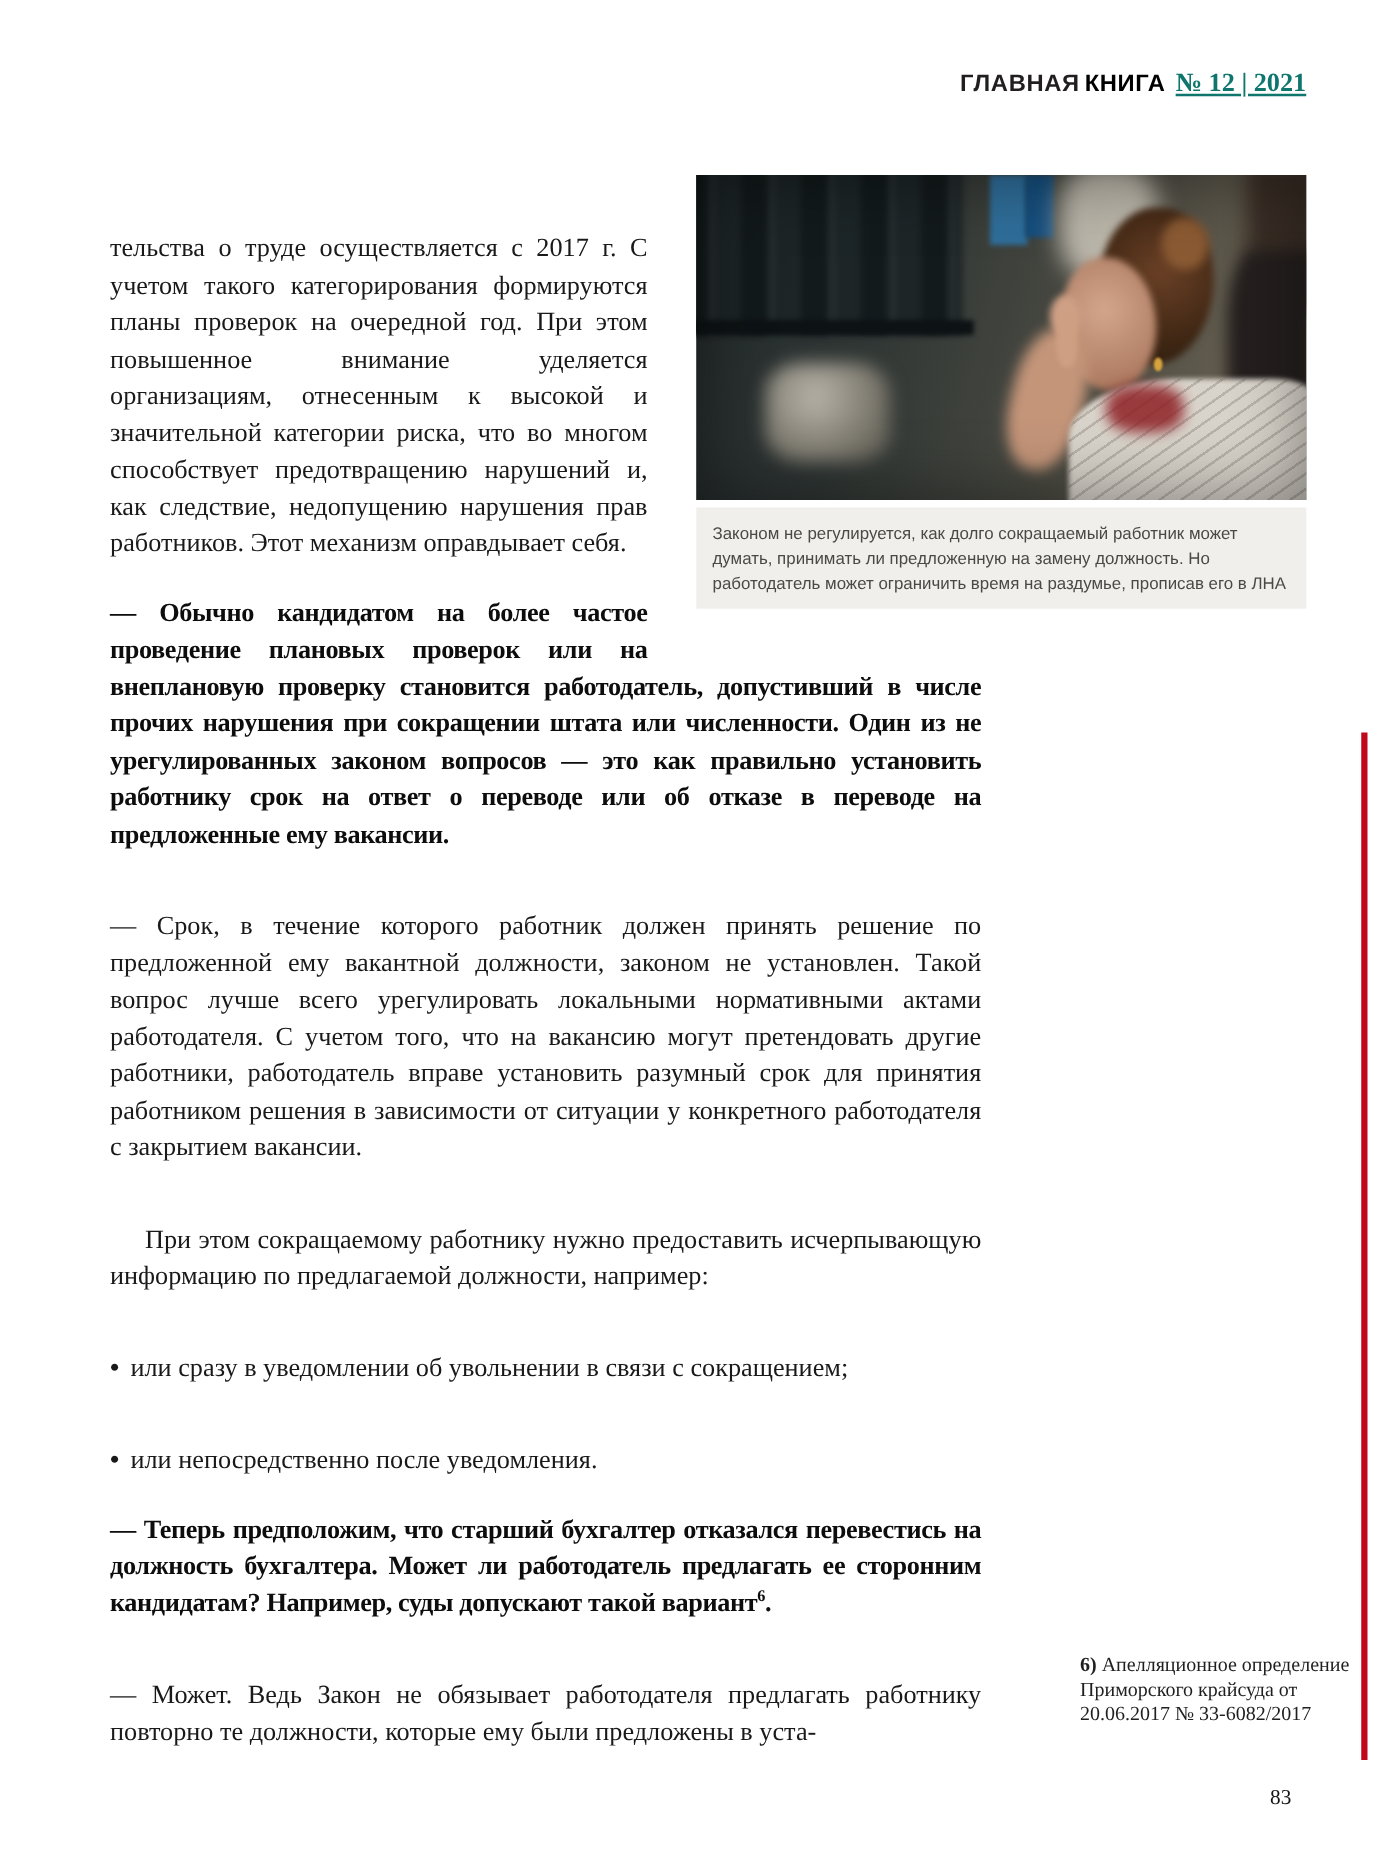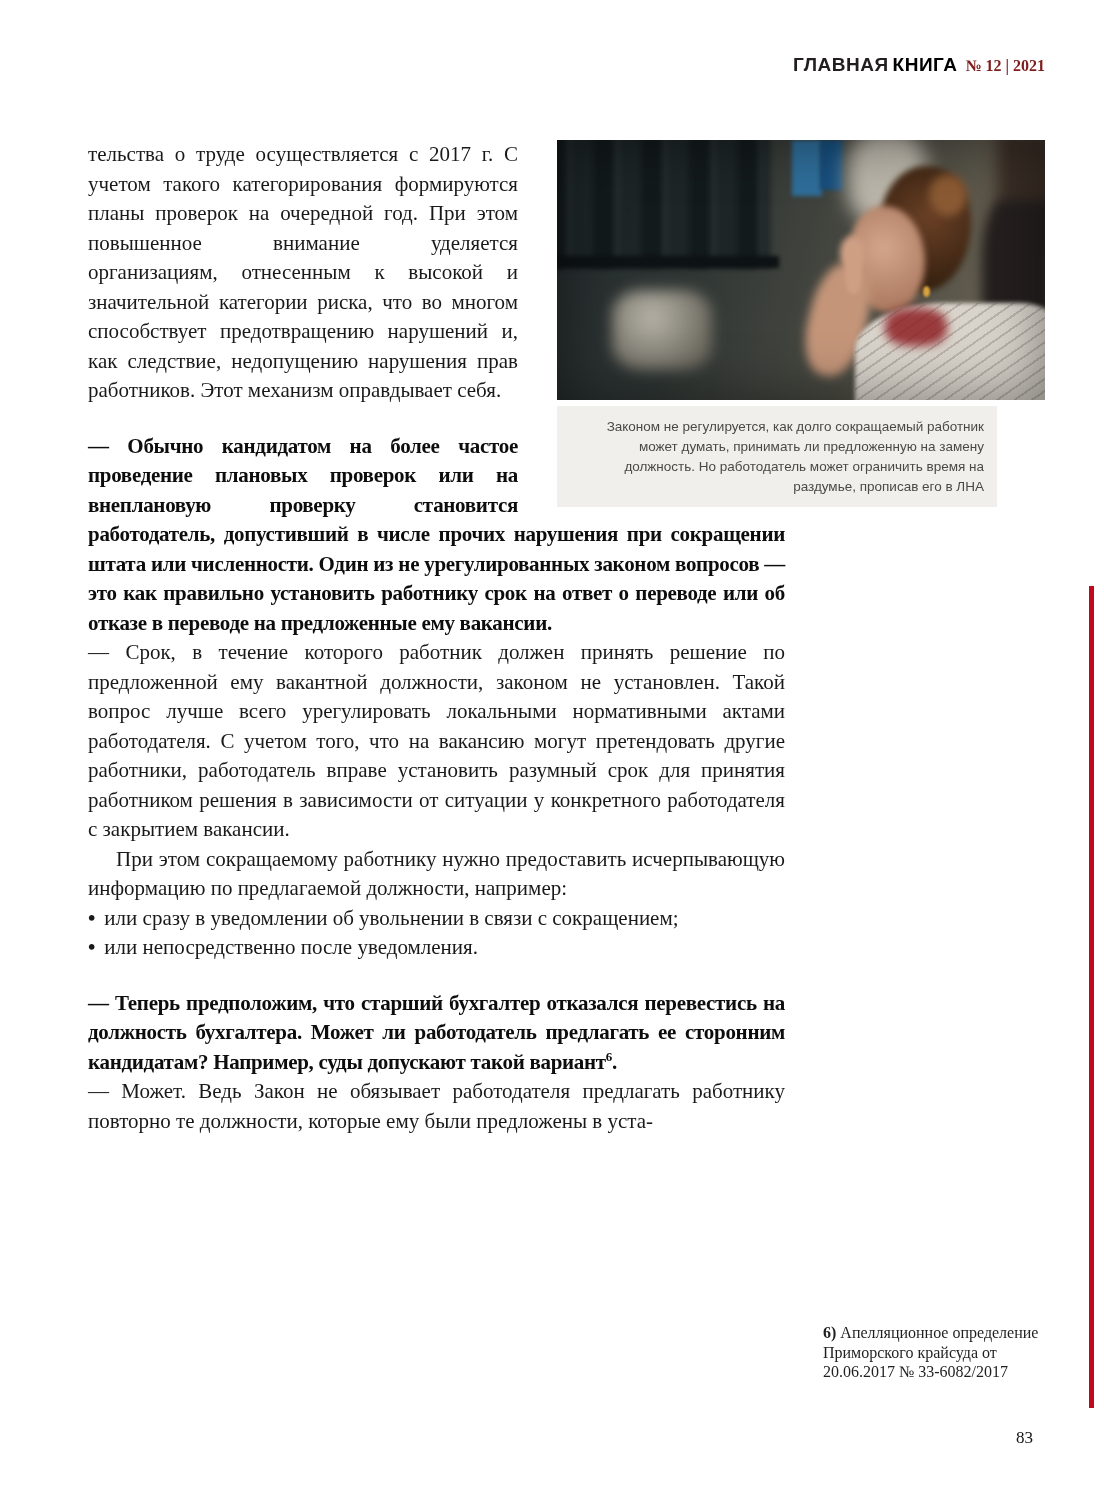--- a/index.html
+++ b/index.html
@@ -19,31 +19,32 @@
   .brand-black {
     font-family:"Liberation Sans", sans-serif;
     font-weight:bold; font-size:19px; letter-spacing:.5px; color:#221e1f;
   }
   .brand-purple {
     font-family:"Liberation Sans", sans-serif;
     font-weight:bold; font-size:19px; letter-spacing:.5px; color:#000000;
   }
   .issue {
     font-family:"Liberation Serif", serif;
-    font-weight:bold; font-size:16px; color:#7f1d1d; margin-left:4px;
+    font-weight:bold; font-size:21px; color:#0f766e; margin-left:4px;text-decoration:underline;
   }
 
   
   .content {
     position:absolute; left:88px; top:140px; width:957px;
   }
   .content p {
     width:697px;
     font-size:21px; line-height:29.5px;
     text-align:justify;
+    margin-top:44px;
   }
   p.indent { text-indent:28px; }
   p.bold-q { font-weight:bold; letter-spacing:-0.3px; color:#0d0d0d; }
   .gap-top { margin-top:26px !important; }
   sup.fn-ref { font-size:13px; line-height:0; }
 
   .bullet-line .bullet { font-weight:bold; margin-right:9px; }
 
   
   .photo-wrap {
@@ -102,29 +103,29 @@
   .ph-shirt-stripes {
     left:298px; top:163px; width:200px; height:105px;
     background:repeating-linear-gradient(145deg, rgba(90,80,75,.25) 0 2px, transparent 2px 10px);
     border-radius:45% 18% 0 0;
   }
   .ph-collar { left:328px; top:168px; width:62px; height:38px; background:#8e2025; filter:blur(5px); opacity:.85; border-radius:40%; }
   .ph-earring { left:366px; top:146px; width:7px; height:11px; background:#d8a33e; border-radius:50%; filter:blur(1px); }
   .ph-vignette { inset:0; box-shadow:inset 0 0 60px rgba(0,0,0,.45); }
 
   .photo-caption {
-    margin-top:6px; width:440px; min-height:80px;
+    margin-top:6px; width:488px; min-height:80px;
     background:#f1efec; padding:11px 13px 10px 13px;
     font-family:"Liberation Sans", sans-serif;
-    font-size:13.5px; line-height:20px; color:#4a4a45;text-align:right;
+    font-size:13.5px; line-height:20px; color:#4a4a45;
   }
 
   
   .footnote {
-    position:absolute; left:823px; top:1323px; width:232px;
+    position:absolute; left:864px; top:1323px; width:232px;
     font-size:16px; line-height:19.5px; color:#1f1f1f;
   }
   .fn-marker { font-weight:bold; }
   .page-number {
     position:absolute; left:1016px; top:1428px;
     font-size:17px; color:#141414;
   }
   .margin-rule {
     position:absolute; left:1089px; top:586px; width:5px; height:822px;
     background:#bf0a1e;

